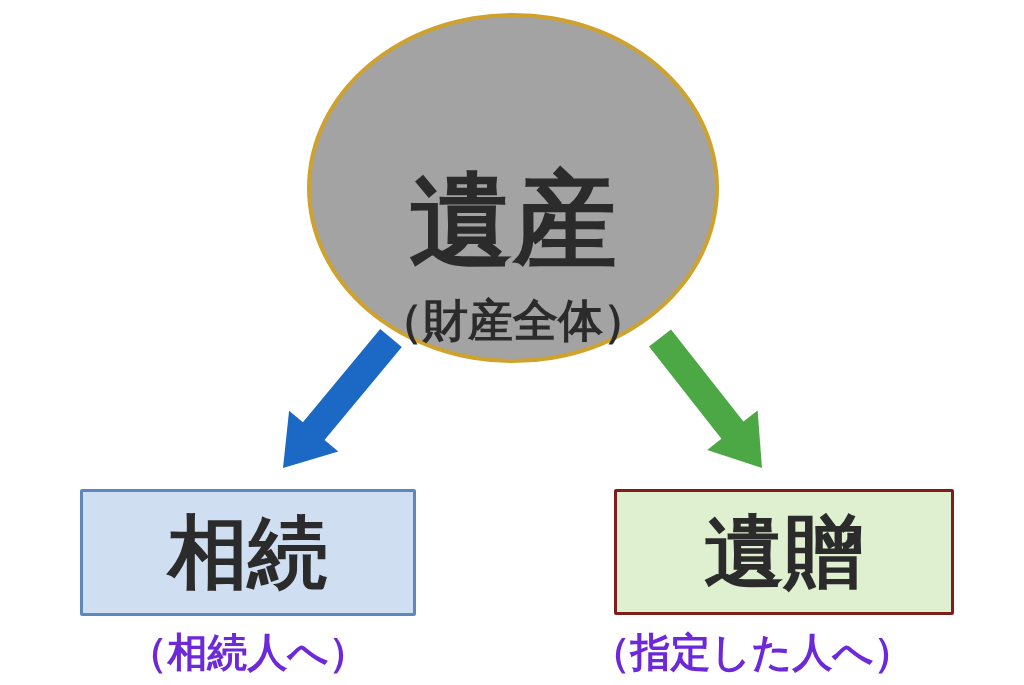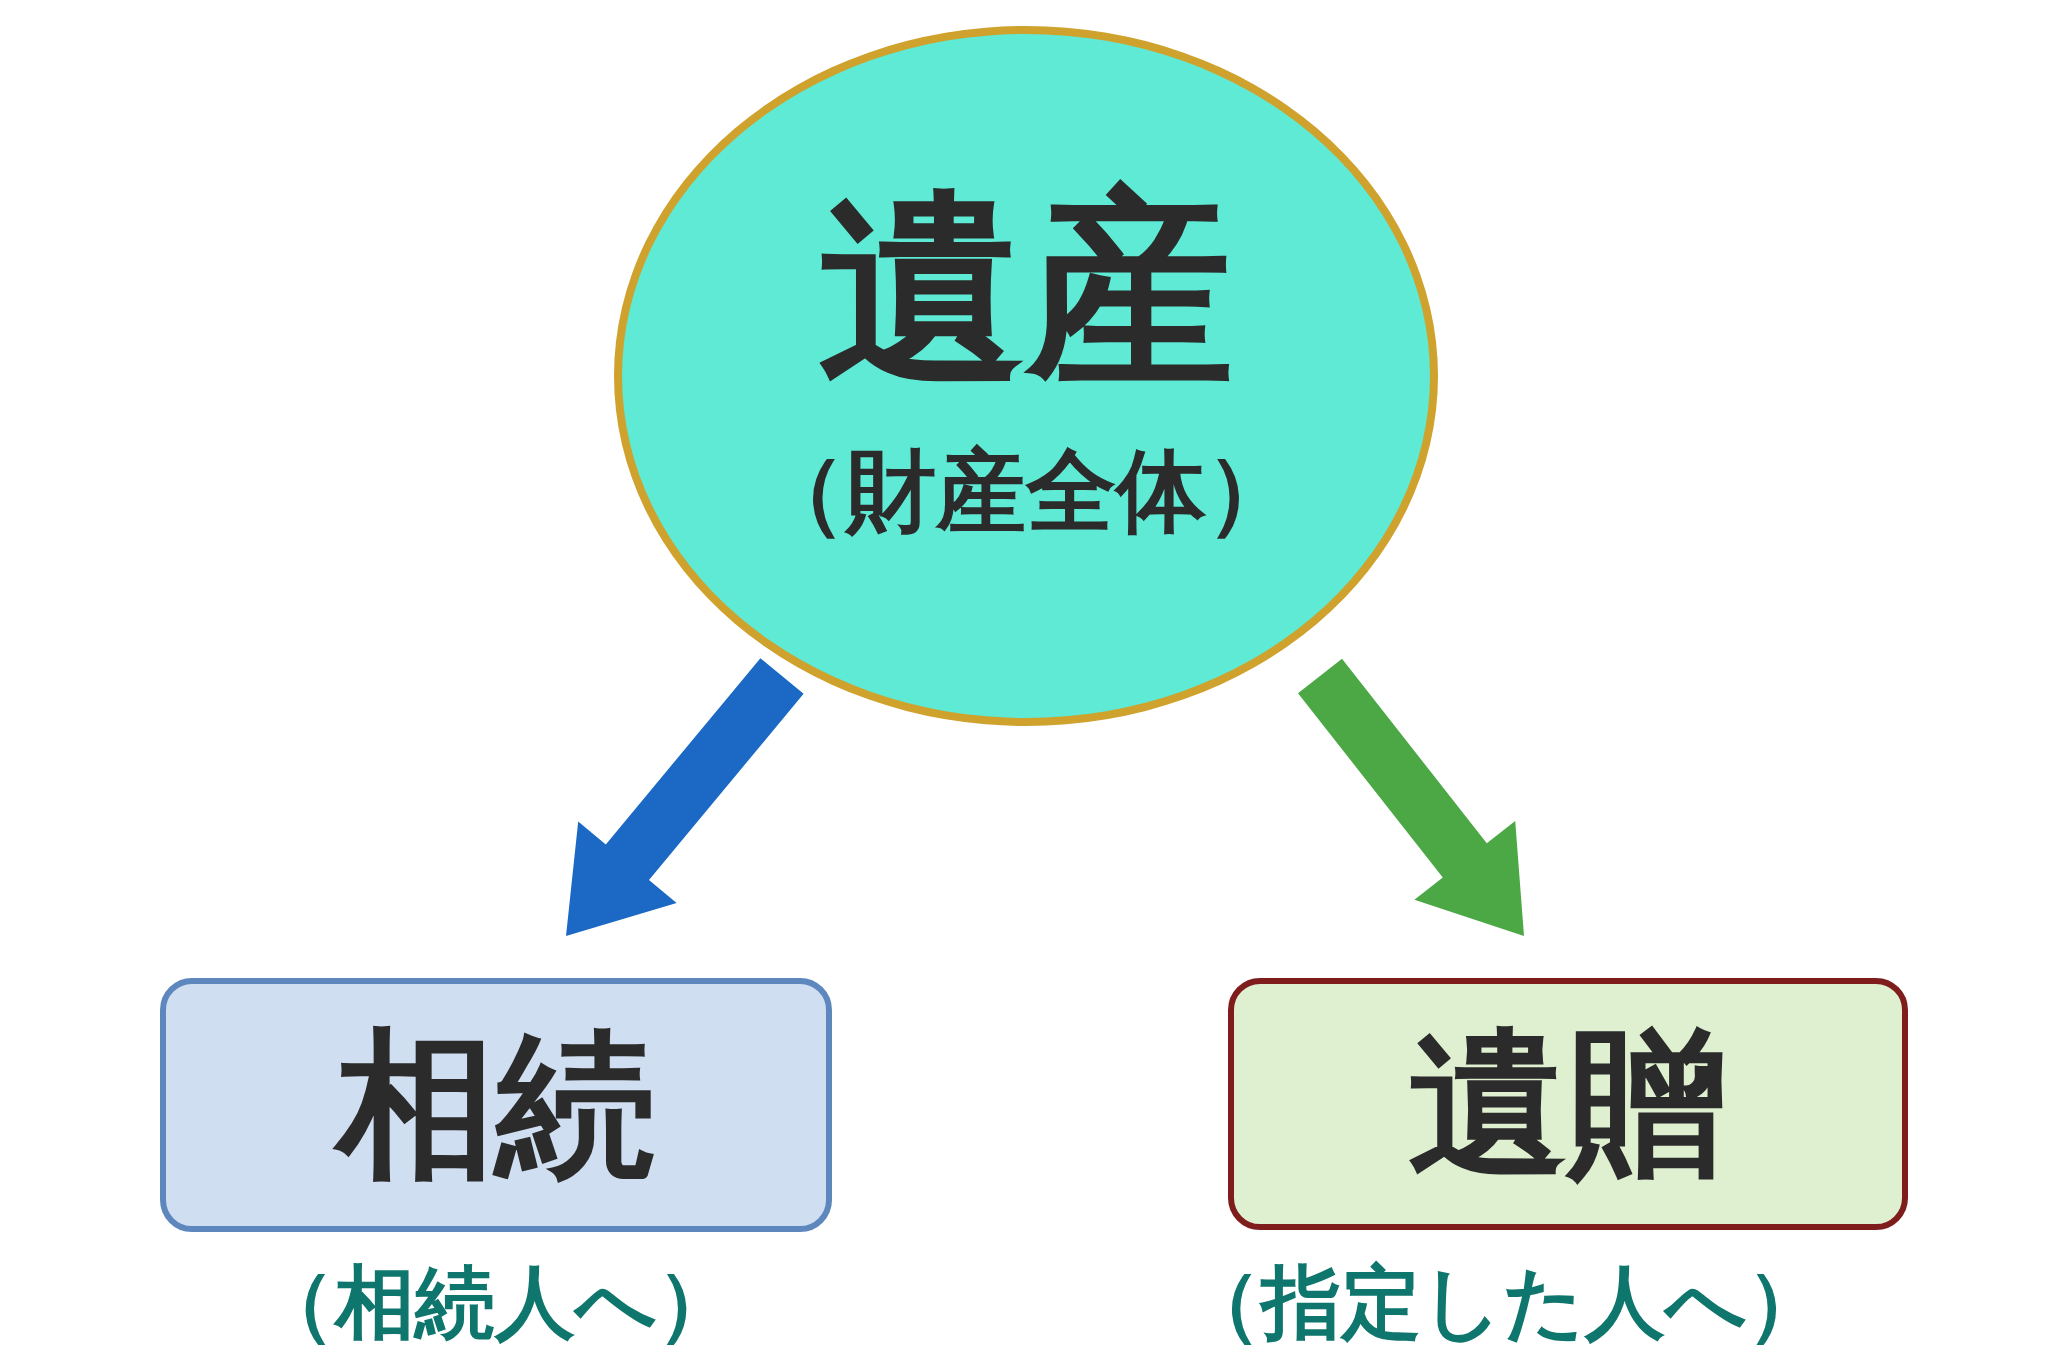--- a/index.html
+++ b/index.html
@@ -3,42 +3,42 @@
 <meta charset="utf-8">
 <style>
   html,body{margin:0;padding:0;background:#fff;}
   .canvas{
     position:relative;width:1024px;height:685px;background:#ffffff;overflow:hidden;
     font-family:"Liberation Sans","DejaVu Sans",sans-serif;
   }
   .arrows{position:absolute;left:0;top:0;width:1024px;height:685px;pointer-events:none;}
   .ellipse{
     position:absolute;left:307px;top:13px;width:412px;height:350px;
-    background:#5eead4;border:4px solid #CFA22E;border-radius:50%;
+    background:#a3a3a3;border:4px solid #CFA22E;border-radius:50%;
     box-sizing:border-box;display:flex;flex-direction:column;align-items:center;
-    justify-content:center;gap:26px;padding-bottom:16px;
+    justify-content:flex-end;gap:26px;padding-bottom:16px;
   }
   .ellipse-title{font-size:104px;font-weight:bold;color:#2B2B2B;line-height:1;white-space:nowrap;}
   .ellipse-subtitle{font-size:45px;font-weight:bold;color:#2B2B2B;line-height:1;white-space:nowrap;}
   .node{
-    position:absolute;box-sizing:border-box;border-radius:16px;
+    position:absolute;box-sizing:border-box;border-radius:2px;
     display:flex;align-items:center;justify-content:center;
   }
   .node-label{font-size:80px;font-weight:bold;color:#2B2B2B;line-height:1;white-space:nowrap;}
   .node-left{
     left:80px;top:489px;width:336px;height:127px;
     background:#D0DEF1;border:3px solid #5E87BE;
   }
   .node-right{
     left:614px;top:489px;width:340px;height:126px;
     background:#DFF0D0;border:3px solid #7f1d1d;
   }
   .caption{
     position:absolute;top:630px;text-align:center;
-    font-size:40px;font-weight:bold;color:#0f766e;line-height:1.1;white-space:nowrap;
+    font-size:40px;font-weight:bold;color:#6d28d9;line-height:1.1;white-space:nowrap;
   }
   .caption-left{left:80px;width:336px;}
   .caption-right{left:582px;width:340px;}
 </style>
 </head>
 <body>
 
 <div class="canvas">
 
   <svg class="arrows" viewBox="0 0 1024 685" xmlns="http://www.w3.org/2000/svg">

